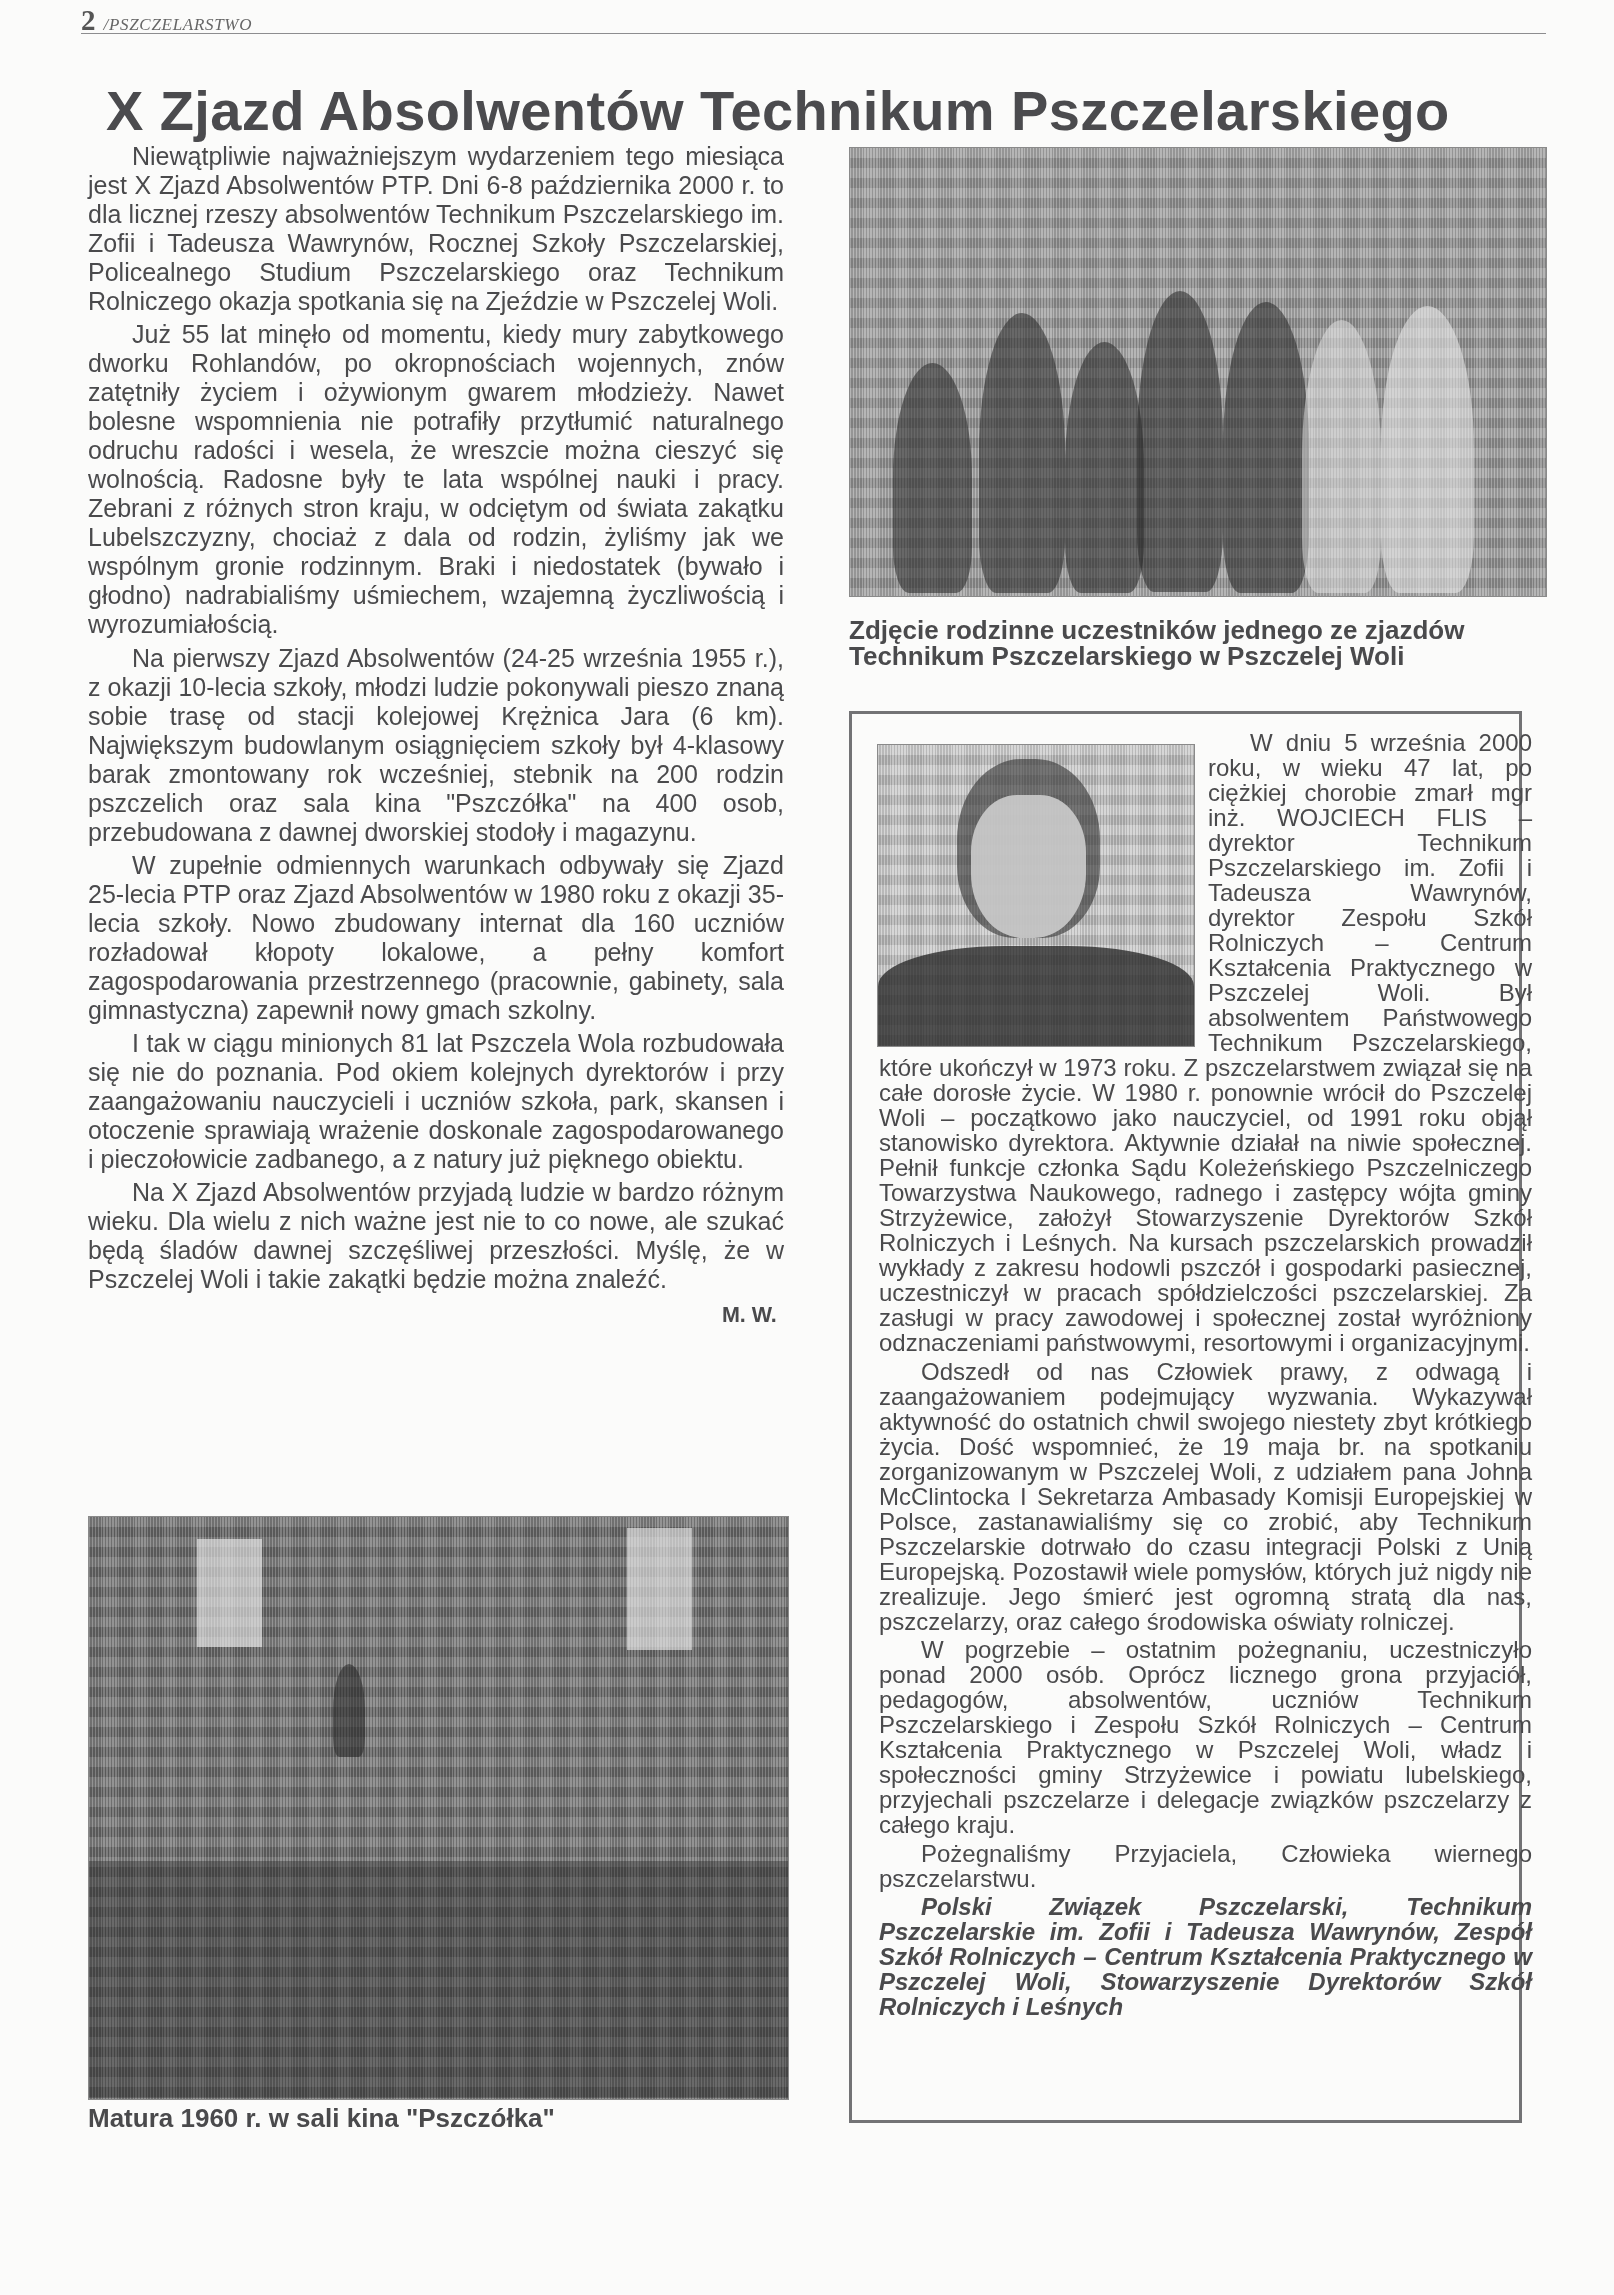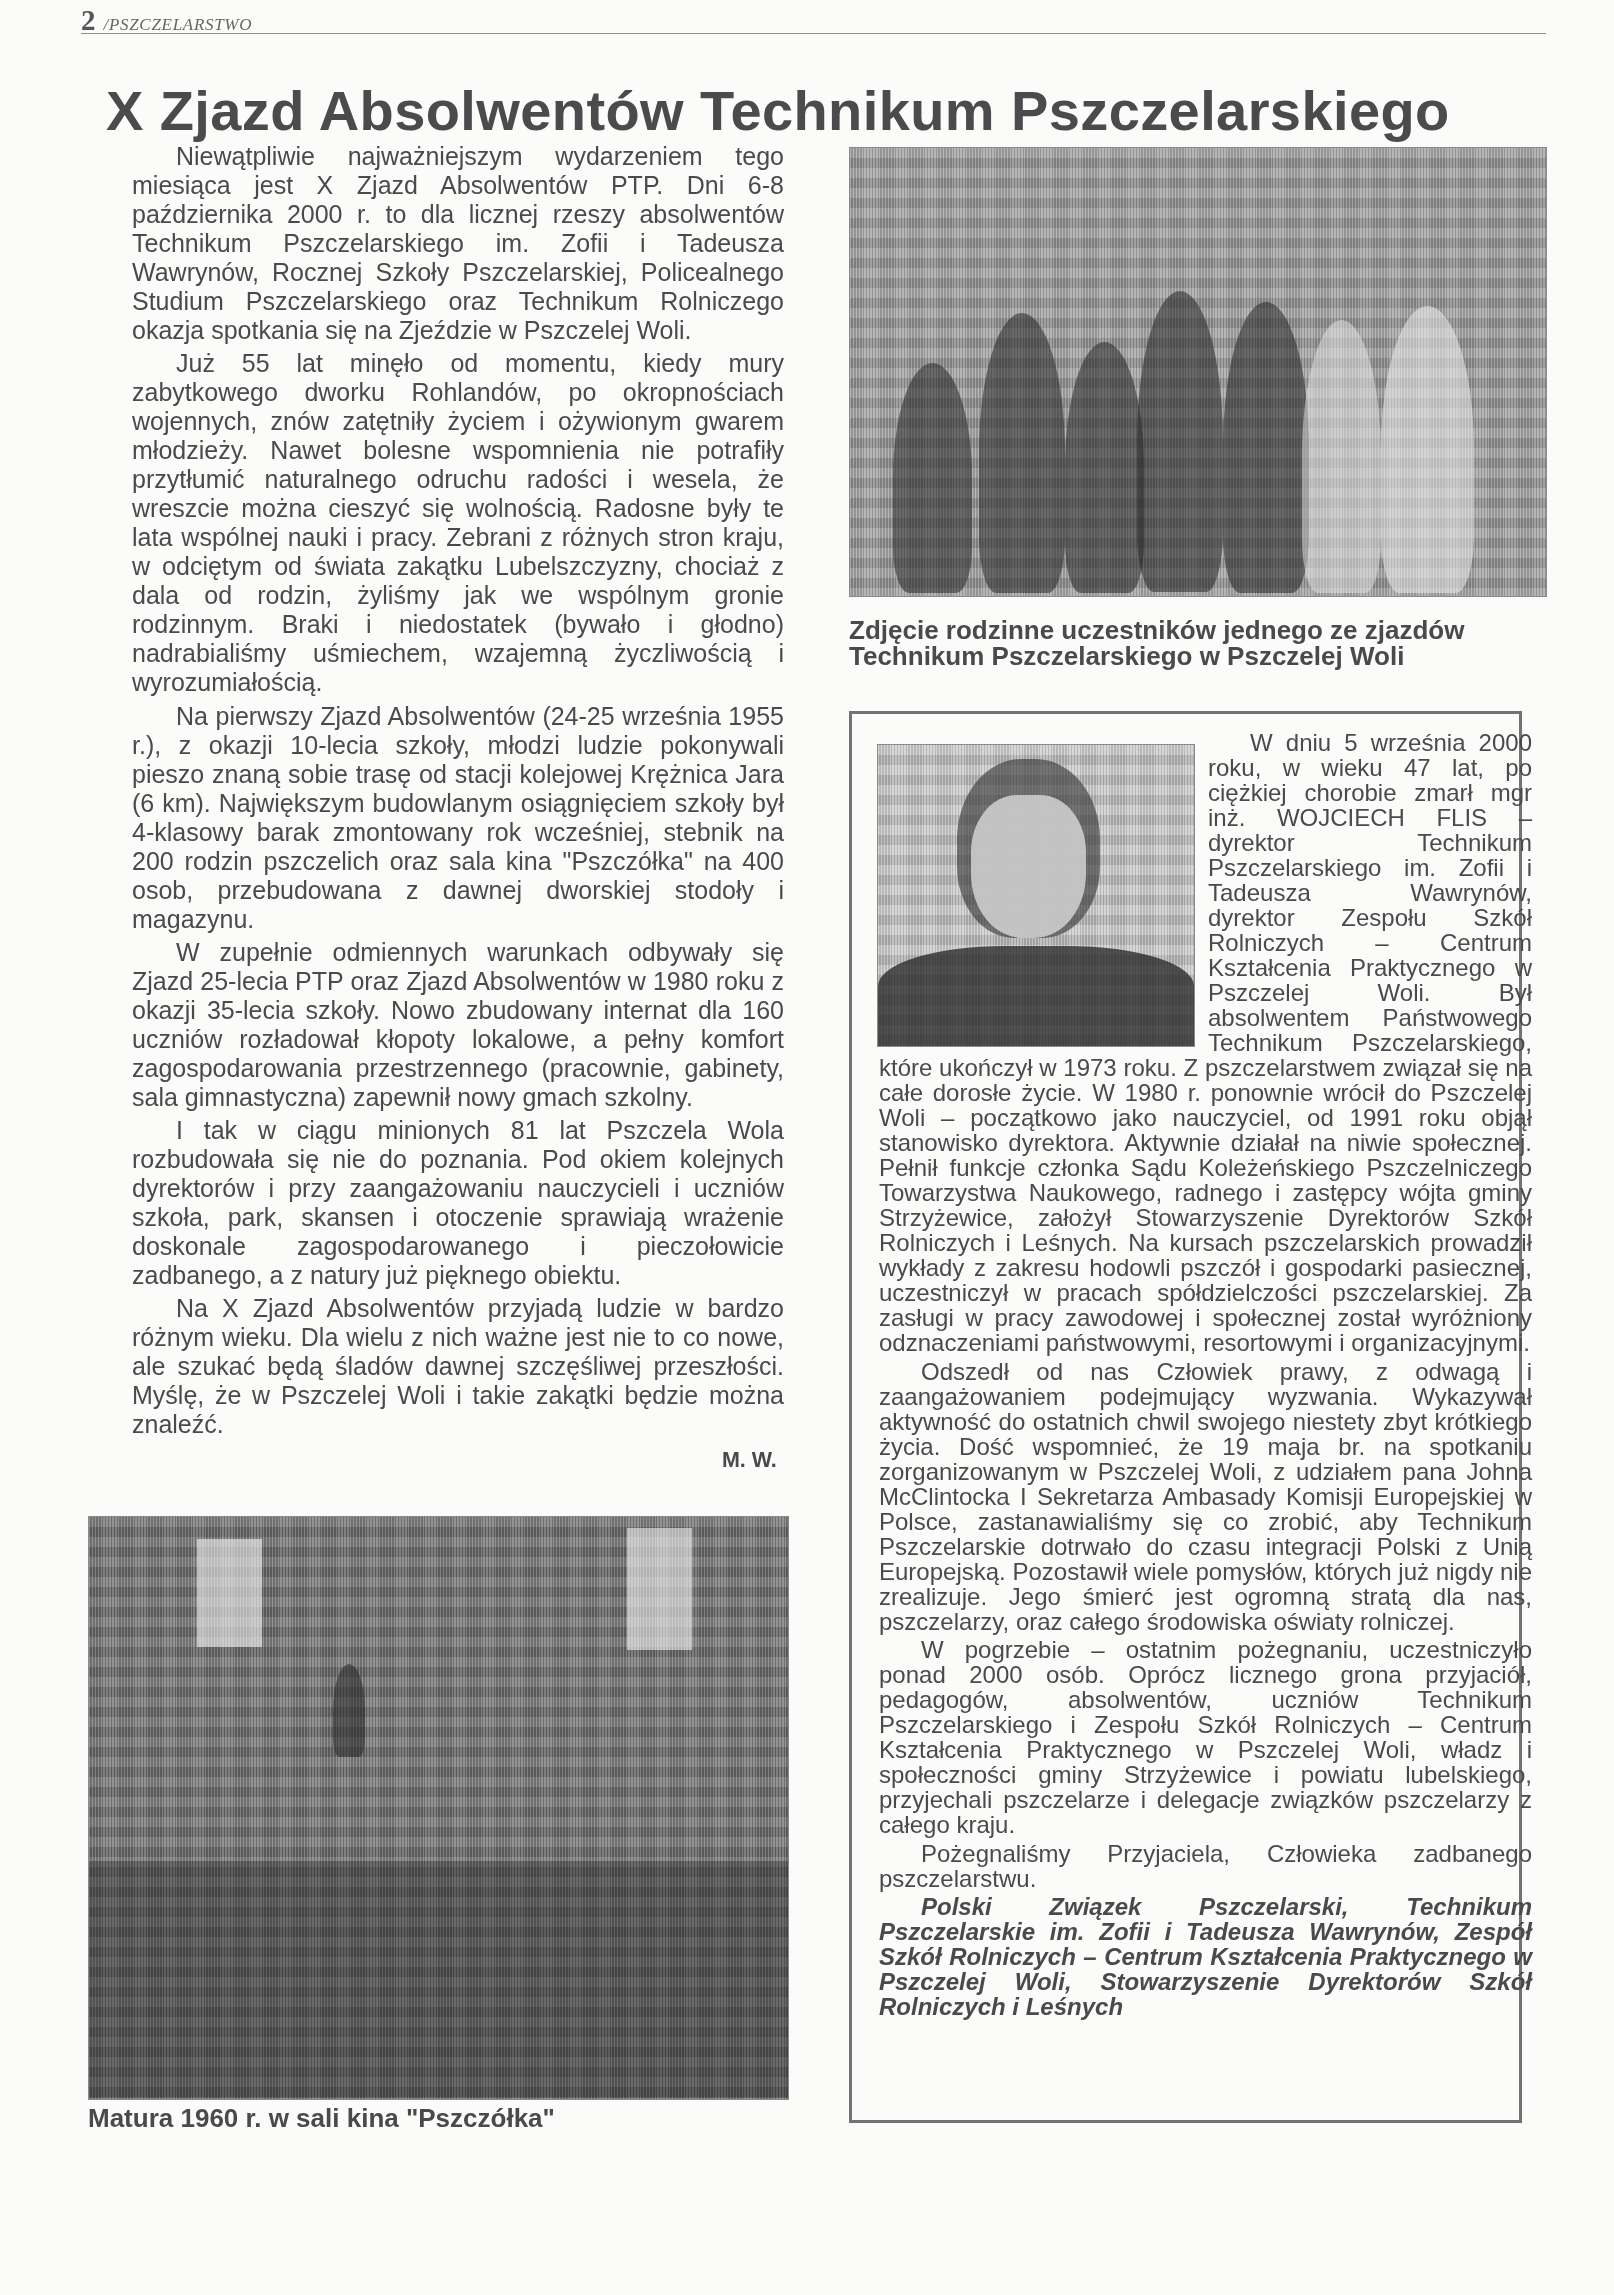--- a/index.html
+++ b/index.html
@@ -9,21 +9,21 @@
   }
   .header { position: absolute; left: 81px; top: 4.3px; width: 1465px; height: 29px; border-bottom: 1.4px solid #8d8d8f; }
   .header .num { font-family: "Liberation Serif", serif; font-weight: bold; font-size: 29px; color: #555; }
   .header .mag { font-family: "Liberation Serif", serif; font-style: italic; font-size: 17px; color: #666; letter-spacing: 0.7px; margin-left: 8px; }
   .title {
     position: absolute; left: 90px; top: 62px; width: 1463px;
     font-family: "Liberation Sans", sans-serif; font-weight: bold; font-size: 56px; color: #4b4b4e;
     letter-spacing: 0.4px; white-space: nowrap;
   }
   .col-left { position: absolute; left: 88px; top: 142px; width: 696px; }
-  .body-text { font-size: 25px; line-height: 29px; text-align: justify; color: #4a4a4c; margin-left: 44px; }
+  .body-text { font-size: 25px; line-height: 29px; text-align: justify; color: #4a4a4c; }
   .body-text p { margin: 0 0 4.3px 0; text-indent: 44px; hyphens: manual; }
   .signature { text-align: right; font-weight: bold; font-size: 21.5px; margin-top: 8.6px; padding-right: 7.2px; }
   .photo {
     position: absolute; border: 1.4px solid #8a8a8a;
     background:
       repeating-linear-gradient(90deg, rgba(255,255,255,0.18) 0 1.4px, rgba(0,0,0,0.10) 1.4px 2.9px),
       repeating-linear-gradient(180deg, rgba(255,255,255,0.10) 0 10px, rgba(0,0,0,0.10) 10px 20px);
   }
   .photo-group { left: 849px; top: 147px; width: 696px; height: 448px; background-color: #9c9c9c; }
   .photo-matura { left: 88px; top: 1516px; width: 699px; height: 582px; background-color: #6e6e6e; }
@@ -89,16 +89,16 @@
 <div class="photo photo-portrait">
   <div class="sil" style="left:79px;top:14.3px;width:143px;height:179px;background:rgba(50,50,50,0.6);border-radius:45% 45% 40% 40%;"></div>
   <div style="position:absolute;left:93px;top:50px;width:115px;height:143px;background:rgba(210,210,210,0.85);border-radius:40% 40% 45% 45%;"></div>
   <div style="position:absolute;left:0;top:201px;width:100%;height:100px;background:rgba(35,35,35,0.75);border-radius:40% 40% 0 0;"></div>
 </div>
 <div class="obit-text">
   <div class="obit-float"></div>
   <p>W dniu 5 września 2000 roku, w wieku 47 lat, po ciężkiej chorobie zmarł mgr inż. WOJCIECH FLIS – dyrektor Technikum Pszczelarskiego im. Zofii i Tadeusza Wawrynów, dyrektor Zespołu Szkół Rolniczych – Centrum Kształcenia Praktycznego w Pszczelej Woli. Był absolwentem Państwowego Technikum Pszczelarskiego, które ukończył w 1973 roku. Z pszczelarstwem związał się na całe dorosłe życie. W 1980 r. ponownie wrócił do Pszczelej Woli – początkowo jako nauczyciel, od 1991 roku objął stanowisko dyrektora. Aktywnie działał na niwie społecznej. Pełnił funkcje członka Sądu Koleżeńskiego Pszczelniczego Towarzystwa Naukowego, radnego i zastępcy wójta gminy Strzyżewice, założył Stowarzyszenie Dyrektorów Szkół Rolniczych i Leśnych. Na kursach pszczelarskich prowadził wykłady z zakresu hodowli pszczół i gospodarki pasiecznej, uczestniczył w pracach spółdzielczości pszczelarskiej. Za zasługi w pracy zawodowej i społecznej został wyróżniony odznaczeniami państwowymi, resortowymi i organizacyjnymi.</p>
   <p>Odszedł od nas Człowiek prawy, z odwagą i zaangażowaniem podejmujący wyzwania. Wykazywał aktywność do ostatnich chwil swojego niestety zbyt krótkiego życia. Dość wspomnieć, że 19 maja br. na spotkaniu zorganizowanym w Pszczelej Woli, z udziałem pana Johna McClintocka I Sekretarza Ambasady Komisji Europejskiej w Polsce, zastanawialiśmy się co zrobić, aby Technikum Pszczelarskie dotrwało do czasu integracji Polski z Unią Europejską. Pozostawił wiele pomysłów, których już nigdy nie zrealizuje. Jego śmierć jest ogromną stratą dla nas, pszczelarzy, oraz całego środowiska oświaty rolniczej.</p>
   <p>W pogrzebie – ostatnim pożegnaniu, uczestniczyło ponad 2000 osób. Oprócz licznego grona przyjaciół, pedagogów, absolwentów, uczniów Technikum Pszczelarskiego i Zespołu Szkół Rolniczych – Centrum Kształcenia Praktycznego w Pszczelej Woli, władz i społeczności gminy Strzyżewice i powiatu lubelskiego, przyjechali pszczelarze i delegacje związków pszczelarzy z całego kraju.</p>
-  <p>Pożegnaliśmy Przyjaciela, Człowieka zadbanego pszczelarstwu.</p>
+  <p>Pożegnaliśmy Przyjaciela, Człowieka wiernego pszczelarstwu.</p>
   <p class="obit-sign">Polski Związek Pszczelarski, Technikum Pszczelarskie im. Zofii i Tadeusza Wawrynów, Zespół Szkół Rolniczych – Centrum Kształcenia Praktycznego w Pszczelej Woli, Stowarzyszenie Dyrektorów Szkół Rolniczych i Leśnych</p>
 </div>
 
 
 </body></html>

